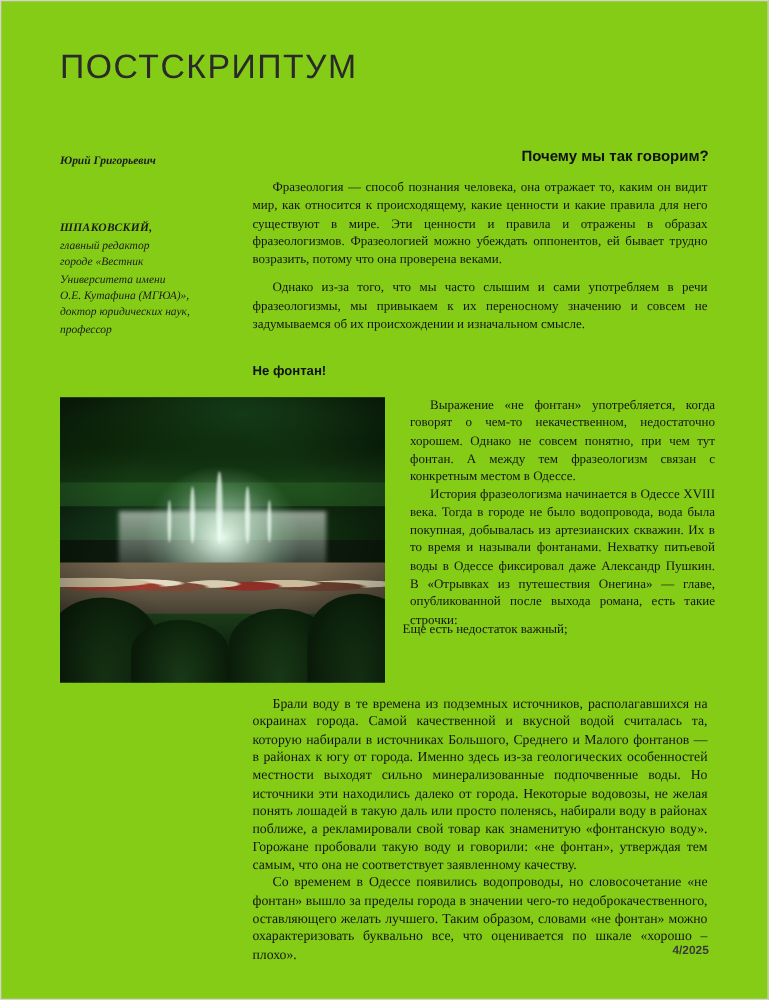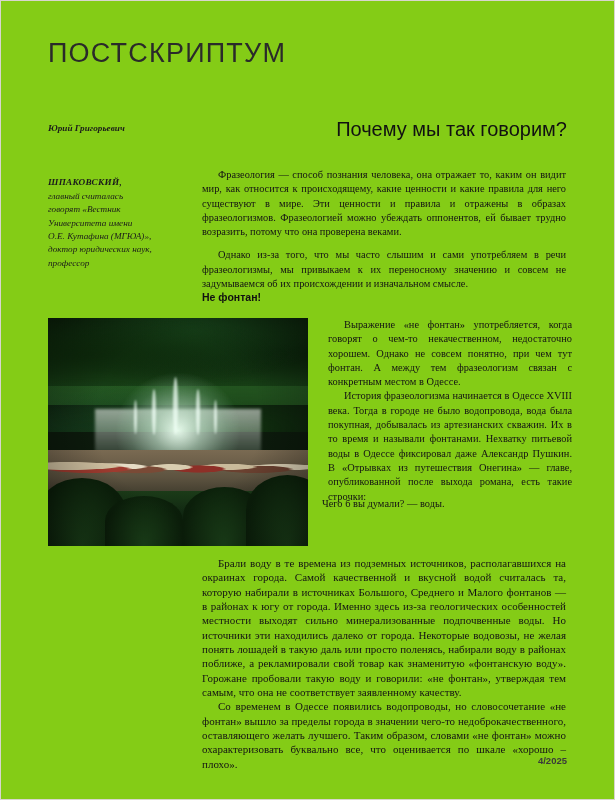--- a/index.html
+++ b/index.html
@@ -58,30 +58,30 @@
     font-style: italic;
     letter-spacing: 0.3px;
     margin-top: 41px;
   }
 
   .headline {
     position: absolute;
     right: 48px;
     top: 118px;
     font-family: "Liberation Sans", sans-serif;
-    font-weight: normal;
-    font-size: 20px;
+    font-weight: bold;
+    font-size: 12px;
     color: #111;
     text-align: right;
   }
 
   .intro {
     position: absolute;
     left: 202px;
-    top: 168px;
+    top: 144px;
     width: 364px;
     font-size: 10.4px;
     line-height: 14.3px;
     text-align: justify;
     color: #141414;
   }
   .intro p {
     margin: 0 0 9px 0;
     text-indent: 16px;
   }
@@ -237,22 +237,22 @@
 </head>
 <body>
 
 <div class="page">
 
   <div class="section-title">ПОСТСКРИПТУМ</div>
 
   <div class="author-block">
     <div class="name-line">Юрий Григорьевич</div>
     <div class="surname-line">ШПАКОВСКИЙ,</div>
-    <div>главный считалась</div>
-    <div>говорят «Вестник</div>
+    <div>главный редактор</div>
+    <div>городе «Вестник</div>
     <div>Университета имени</div>
     <div>О.Е. Кутафина (МГЮА)»,</div>
     <div>доктор юридических наук,</div>
     <div>профессор</div>
   </div>
 
   <div class="headline">Почему мы так говорим?</div>
 
   <div class="intro">
     <p>Фразеология — способ познания человека, она отражает то, каким он видит мир, как относится к происходящему, какие ценности и какие правила для него существуют в мире. Эти ценности и правила и отражены в образах фразеологизмов. Фразеологией можно убеждать оппонентов, ей бывает трудно возразить, потому что она проверена веками.</p>
@@ -281,21 +281,21 @@
     <div class="shrub" style="left:76%;width:32%;height:31%;"></div>
     <div class="vignette"></div>
   </div>
 
   <div class="col-right">
       <p>Выражение «не фонтан» употребляется, когда говорят о чем-то некачественном, недостаточно хорошем. Однако не совсем понятно, при чем тут фонтан. А между тем фразеологизм связан с конкретным местом в Одессе.</p>
       <p>История фразеологизма начинается в Одессе XVIII века. Тогда в городе не было водопровода, вода была покупная, добывалась из артезианских скважин. Их в то время и называли фонтанами. Нехватку питьевой воды в Одессе фиксировал даже Александр Пушкин. В «Отрывках из путешествия Онегина» — главе, опубликованной после выхода романа, есть такие строчки:</p>
     </div>
 
   <div class="verse">
-    <div>Чего б вы думали? — воды.</div>
+    <div>Еще есть недостаток важный;</div>
   </div>
 
   <div class="tail">
     <p>Брали воду в те времена из подземных источников, располагавшихся на окраинах города. Самой качественной и вкусной водой считалась та, которую набирали в источниках Большого, Среднего и Малого фонтанов — в районах к югу от города. Именно здесь из-за геологических особенностей местности выходят сильно минерализованные подпочвенные воды. Но источники эти находились далеко от города. Некоторые водовозы, не желая понять лошадей в такую даль или просто поленясь, набирали воду в районах поближе, а рекламировали свой товар как знаменитую «фонтанскую воду». Горожане пробовали такую воду и говорили: «не фонтан», утверждая тем самым, что она не соответствует заявленному качеству.</p>
     <p>Со временем в Одессе появились водопроводы, но словосочетание «не фонтан» вышло за пределы города в значении чего-то недоброкачественного, оставляющего желать лучшего. Таким образом, словами «не фонтан» можно охарактеризовать буквально все, что оценивается по шкале «хорошо – плохо».</p>
   </div>
 
   <div class="folio">4/2025</div>
 
 </div>

